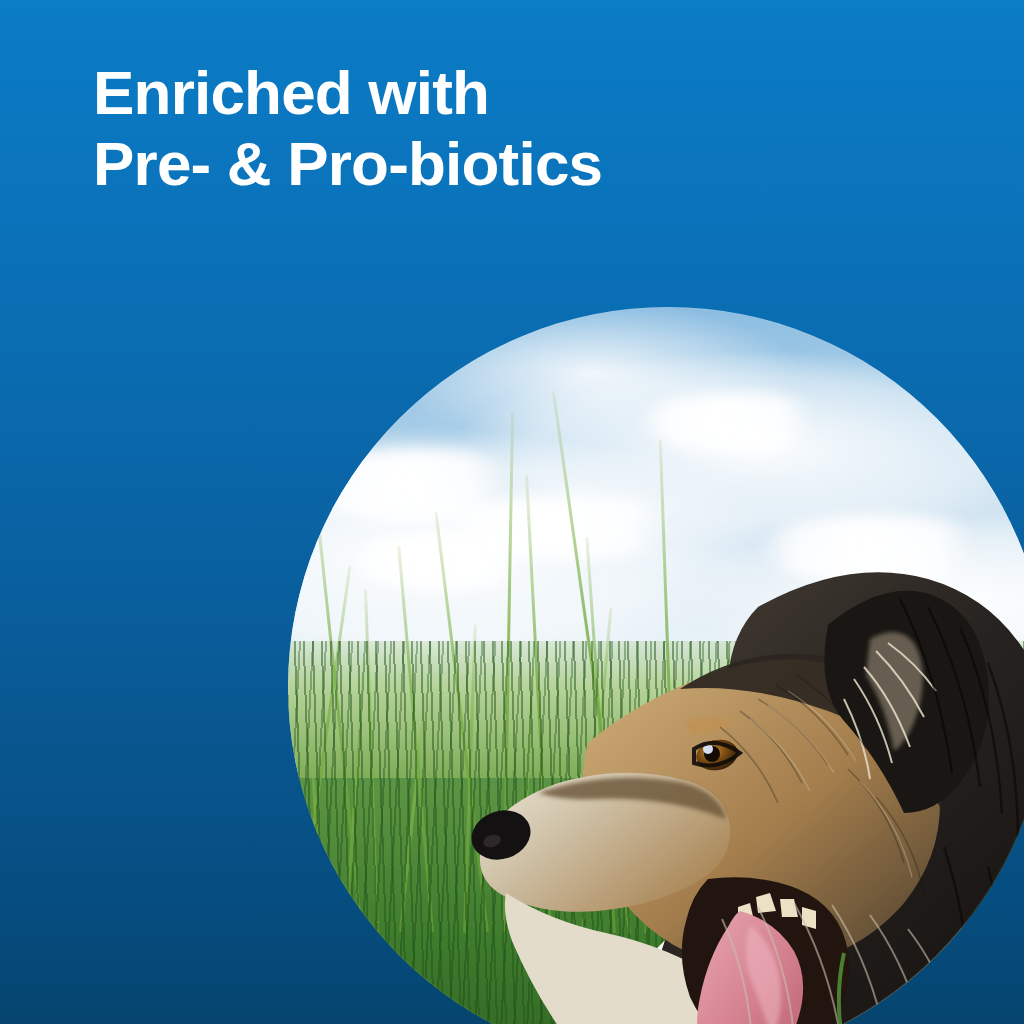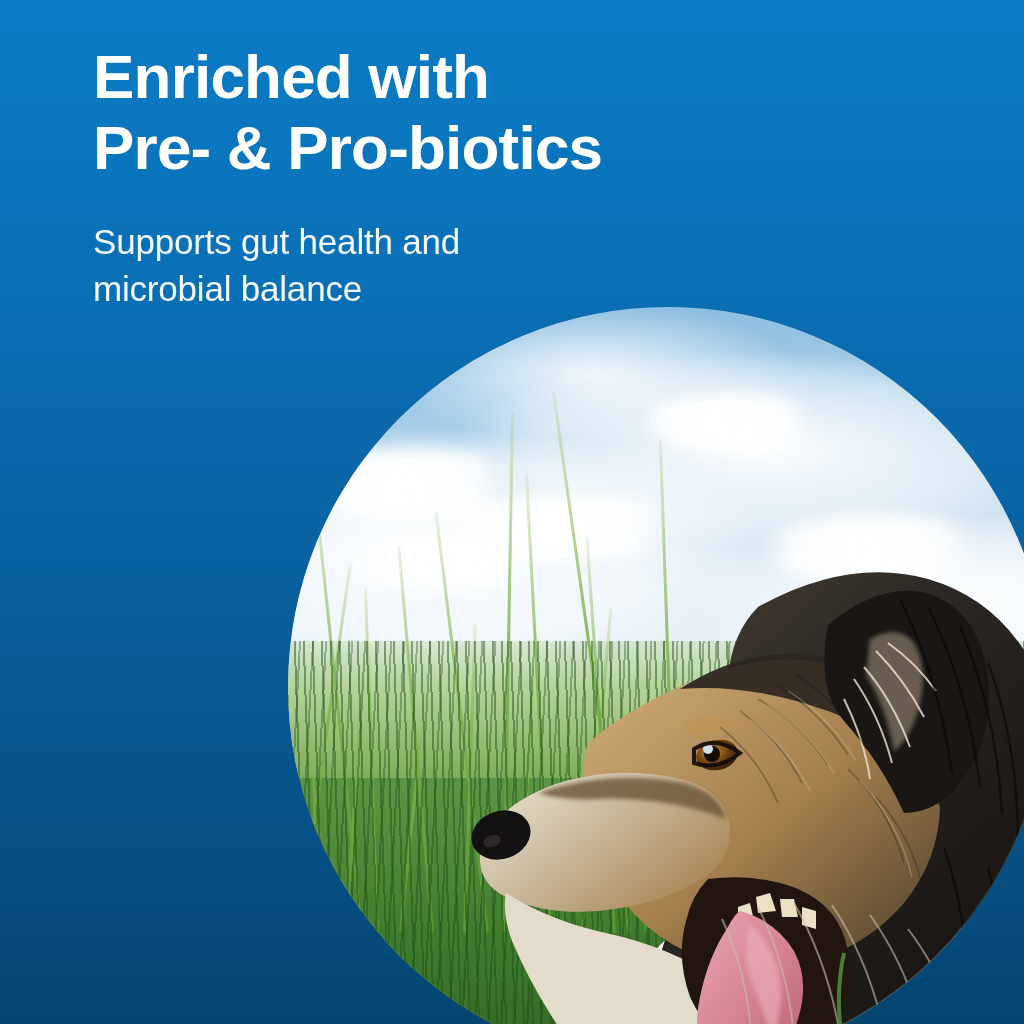--- a/index.html
+++ b/index.html
@@ -21,21 +21,21 @@
         #09609F 56%,
         #08558D 74%,
         #064D80 88%,
         #05456F 100%);
     overflow:hidden;
   }
 
   
   .copy {
     position:absolute;
-    left:93px; top:42px;
+    left:93px; top:58px;
     width:720px;
     z-index:5;
   }
   .headline {
     color:#FFFFFF;
     font-size:62px;
     font-weight:bold;
     line-height:1.14;
     letter-spacing:-0.8px;
     white-space:pre-line;
@@ -125,22 +125,20 @@
   }
 </style>
 </head>
 <body>
 
 <div class="banner">
 
   <div class="copy">
     <div class="headline">Enriched with
 Pre- &amp; Pro-biotics</div>
-    <div class="subhead">Supports gut health and
-microbial balance</div>
   </div>
 
   <div class="photo-circle" role="img" aria-label="Sable and white Shetland Sheepdog in profile facing left, mouth open with tongue out, standing in tall green grass under a bright cloudy blue sky">
     <div class="photo-inner">
 
       <div class="sky">
         <div class="cloud c1"></div>
         <div class="cloud c2"></div>
         <div class="cloud c3"></div>
         <div class="cloud c4"></div>

